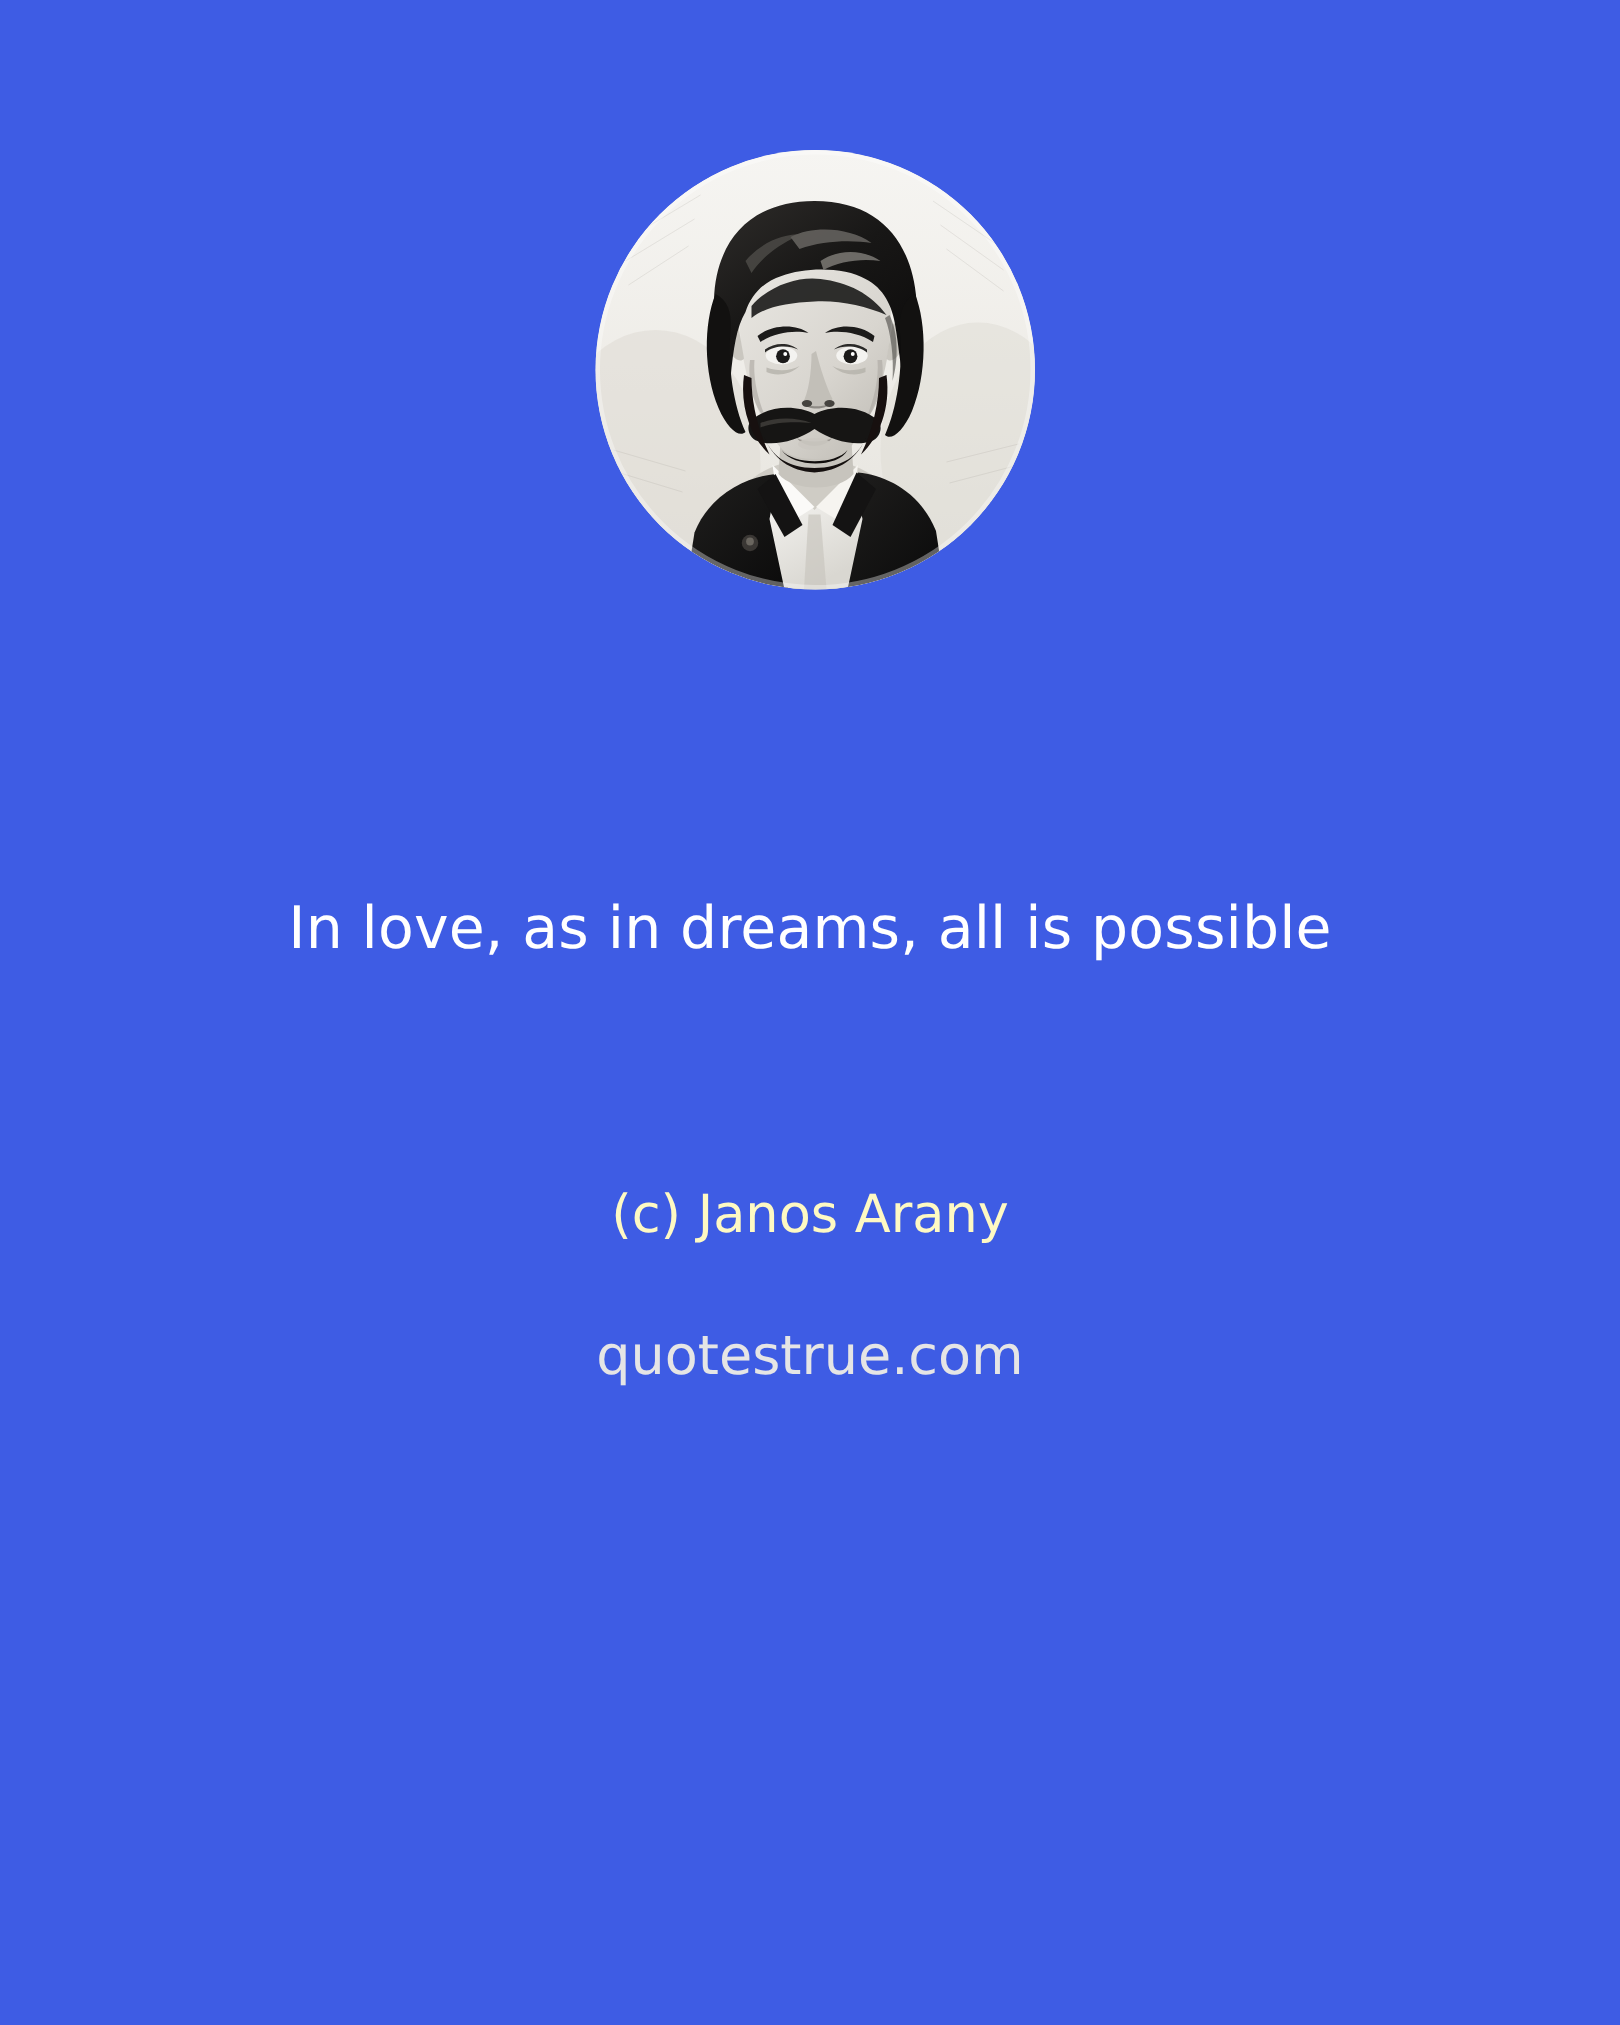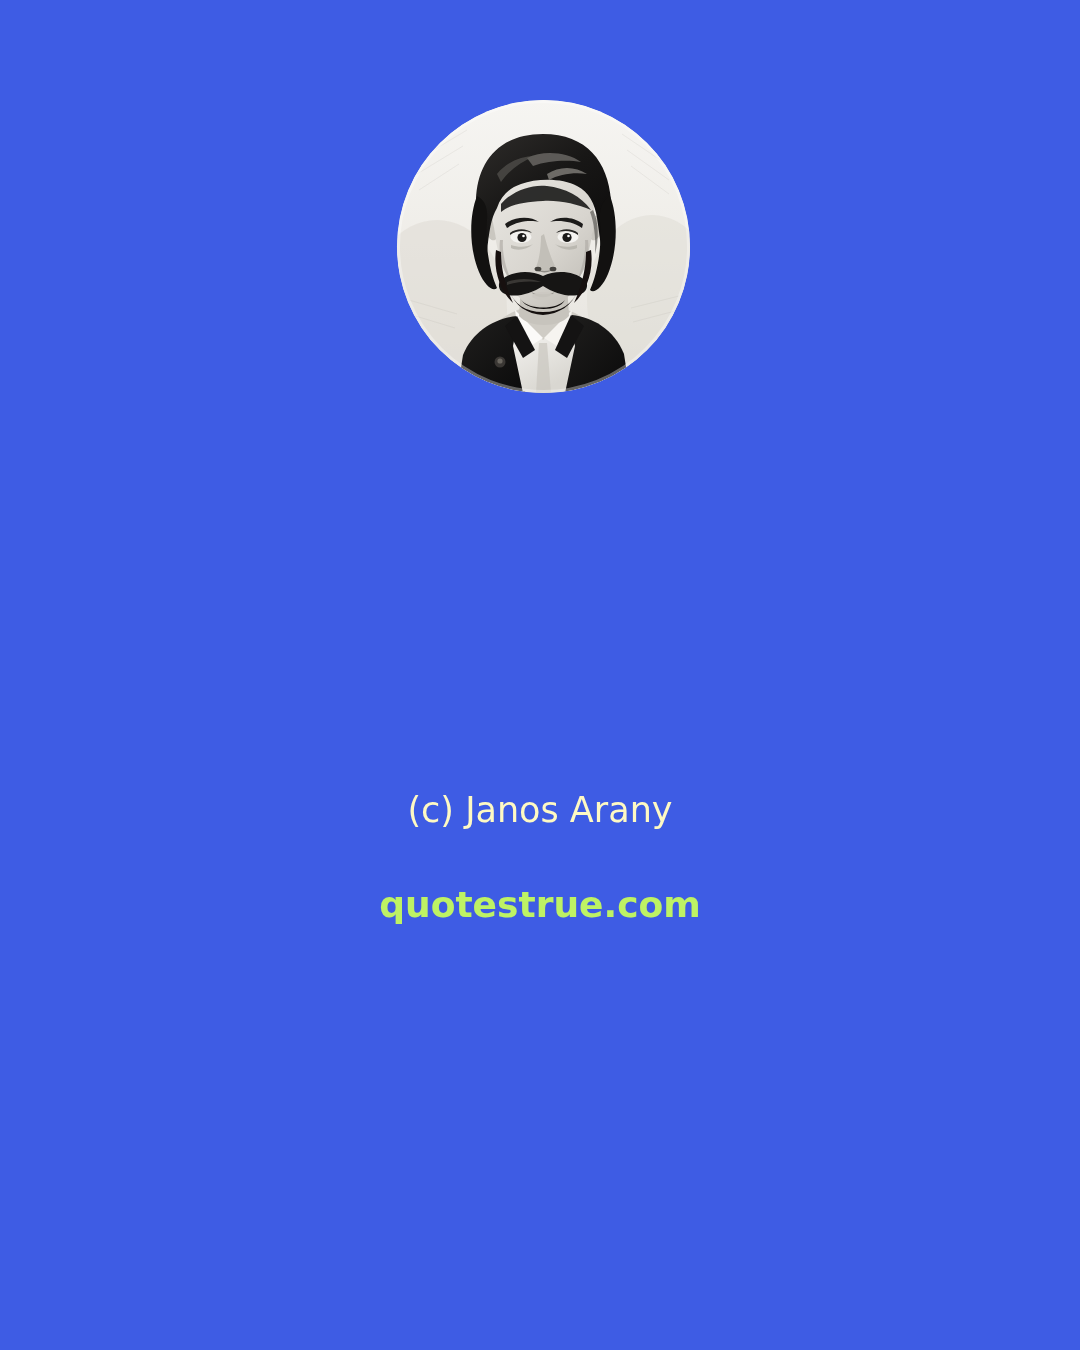--- a/index.html
+++ b/index.html
@@ -66,24 +66,24 @@
     line-height: 44px;
     font-weight: 400;
   }
 
   .site-footer {
     position: absolute;
     left: 0;
     right: 0;
     top: 882px;
     text-align: center;
-    color: #bef264;
+    color: #e5e5e5;
     font-size: 36px;
     line-height: 46px;
-    font-weight: 700;
+    font-weight: 400;
   }
 </style>
 </head>
 <body>
 
 <div class="card">
 
   <div class="portrait-wrap">
     <svg viewBox="0 0 293 293" xmlns="http://www.w3.org/2000/svg">
       <defs>
@@ -213,18 +213,19 @@
           <line x1="12" y1="214" x2="58" y2="228"></line>
           <line x1="234" y1="208" x2="282" y2="196"></line>
           <line x1="236" y1="222" x2="282" y2="210"></line>
         </g>
 
         <circle cx="146.5" cy="146.5" r="145" fill="none" stroke="#ffffff" stroke-width="3" opacity="0.35"></circle>
       </g>
     </svg>
   </div>
 
+  <div class="quote-line">In love, as in dreams, all is possible</div>
 
   <div class="attribution">(c) Janos Arany</div>
 
   <div class="site-footer">quotestrue.com</div>
 
 </div>
 
 </body></html>

